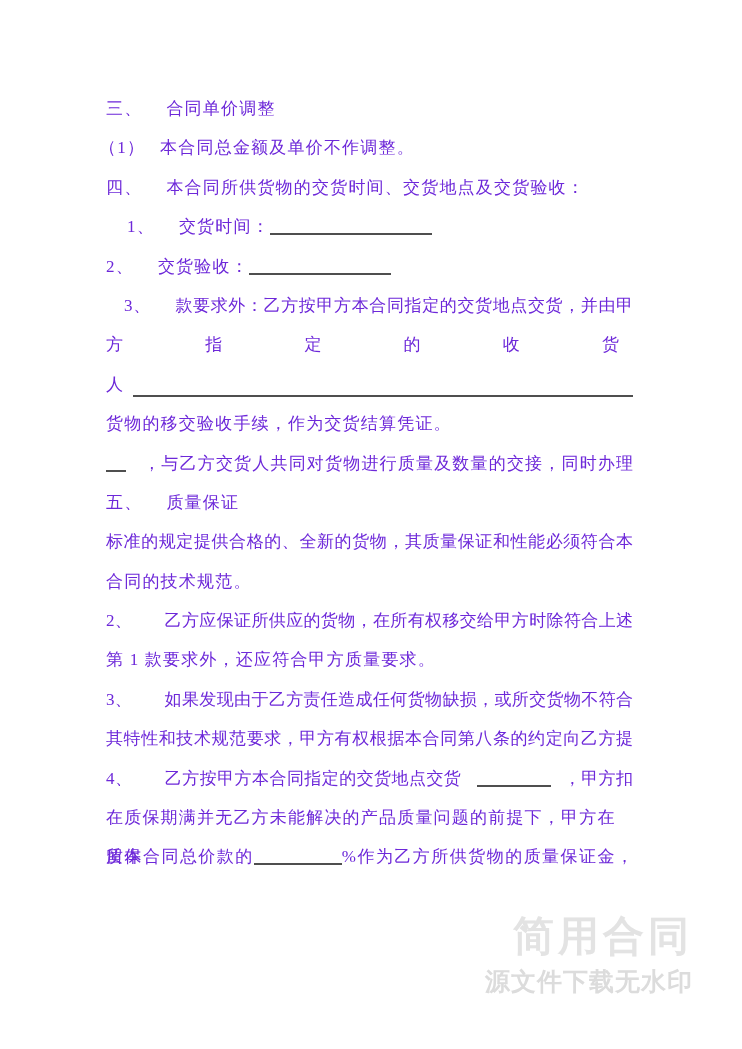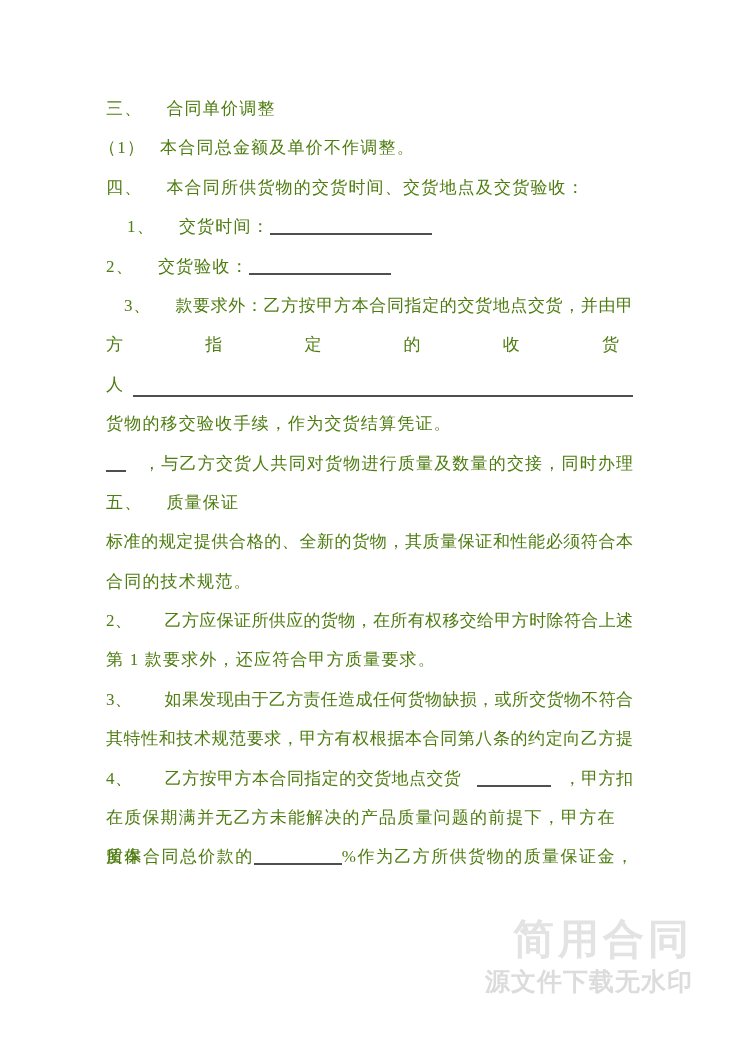--- a/index.html
+++ b/index.html
@@ -10,21 +10,21 @@
     background: #ffffff;
     overflow: hidden;
     font-family: "Liberation Serif", serif;
   }
   .doc {
     position: absolute;
     left: 106px;
     top: 89px;
     width: 527px;
     font-size: 17px;
-    color: #4d7c0f;
+    color: #6d28d9;
   }
   .line {
     height: 39.4px;
     line-height: 39.4px;
     overflow: visible;
   }
   
   .full {
     text-align: justify;
     text-align-last: justify;
@@ -71,21 +71,21 @@
   }
   .wm {
     position: absolute;
     right: 49px;
     top: 919px;
     text-align: right;
     user-select: none;
     line-height: 1;
   }
   .wm-title {
-    font-family: Liberation Sans, sans-serif;
+    font-family: Liberation Mono, monospace;
     font-size: 41px;
     font-weight: 900;
     letter-spacing: 4px;
     color: #e3e3e3;
   }
   .wm-sub {
     margin-top: 9px;
     font-family: "Liberation Sans", sans-serif;
     font-size: 25px;
     font-weight: 700;

